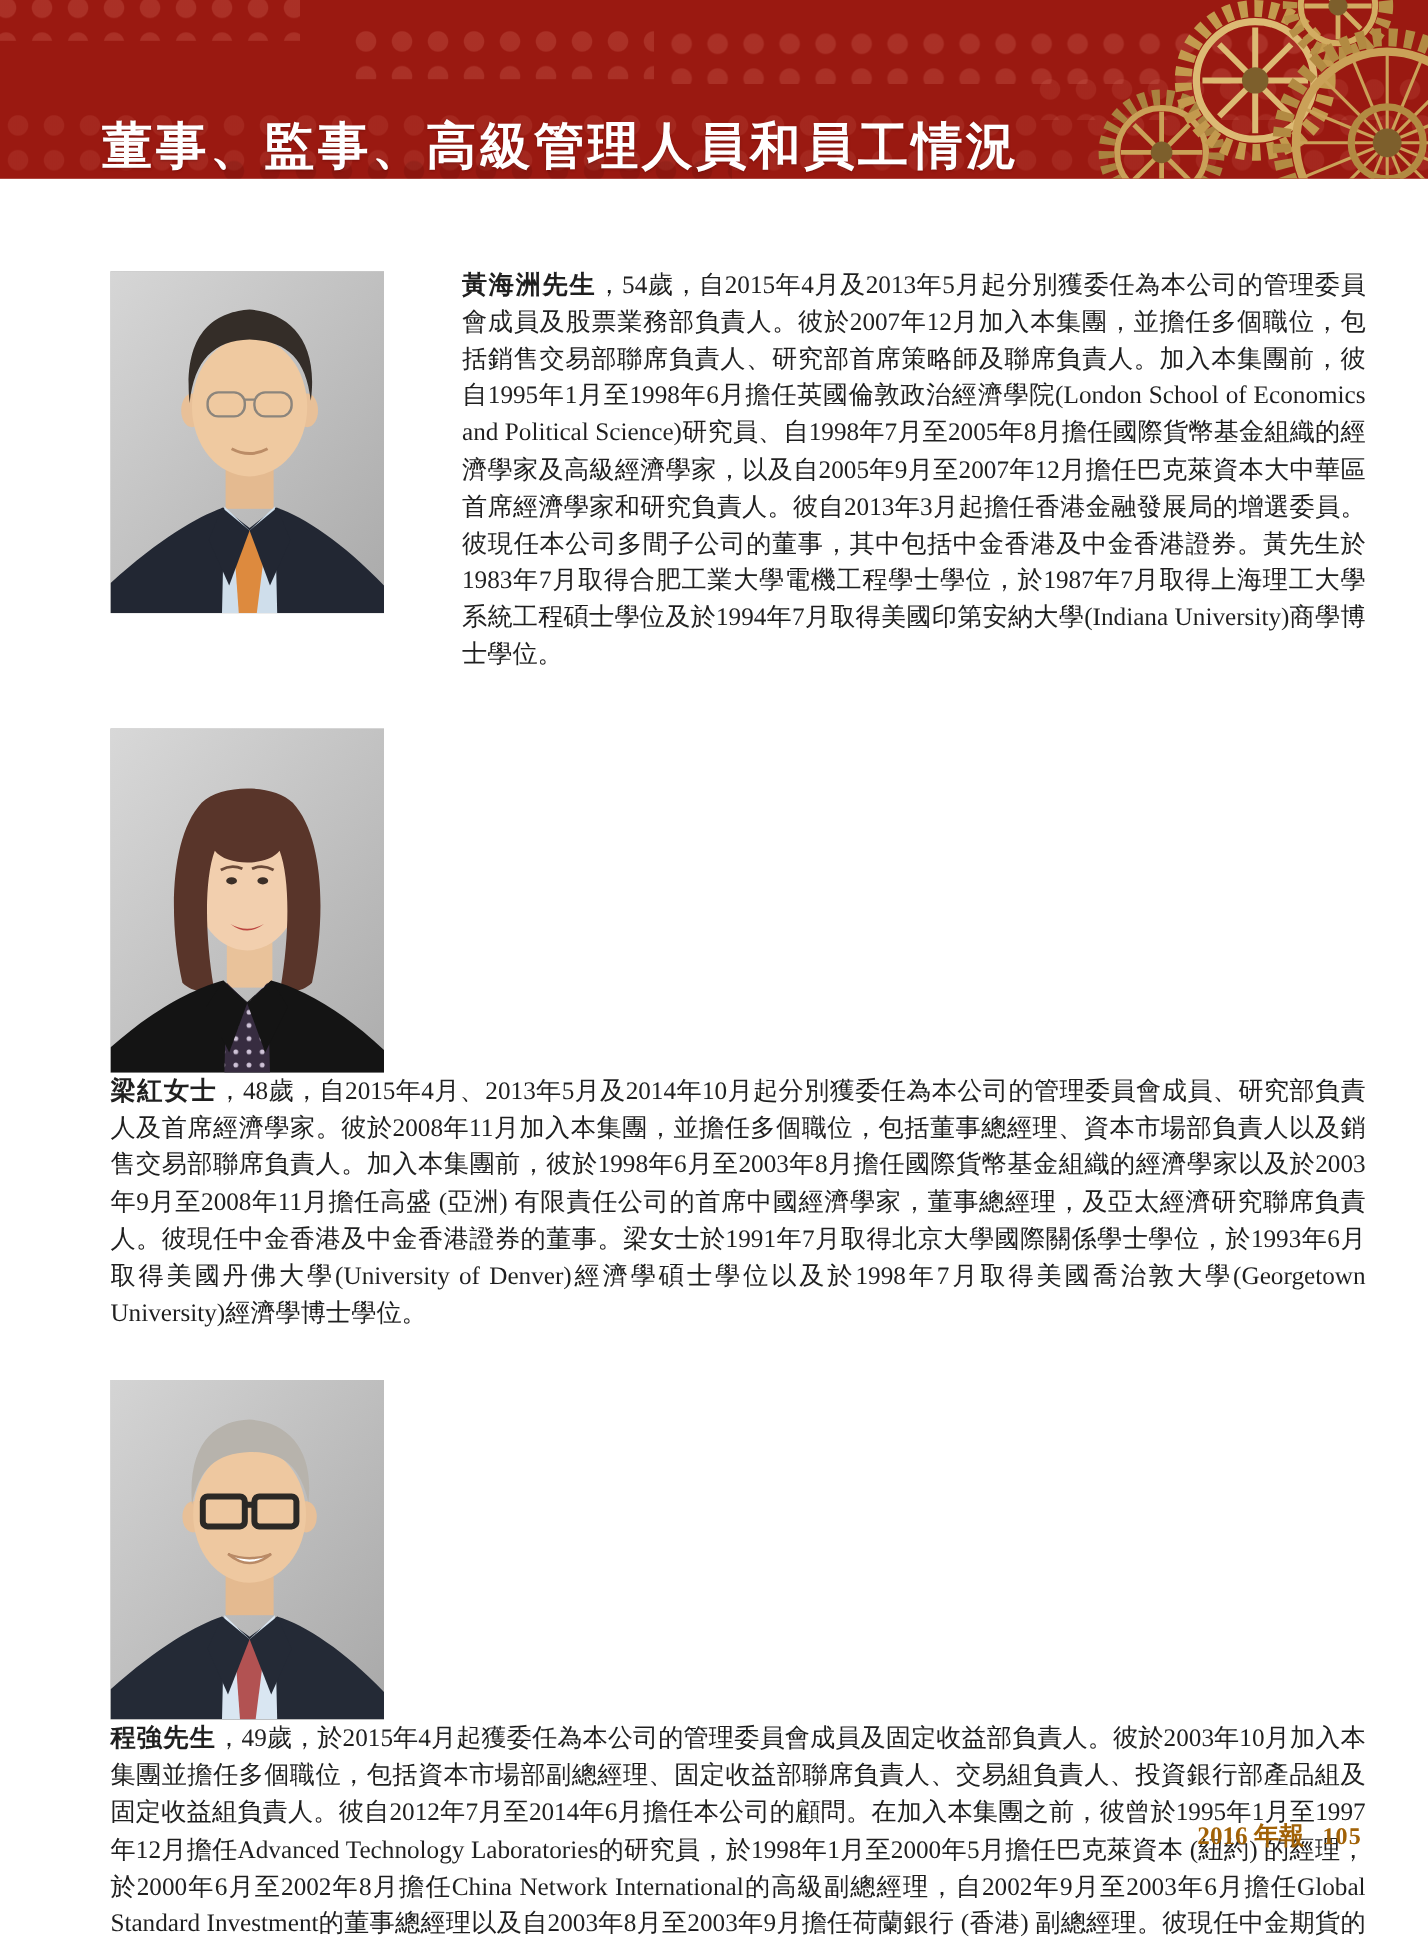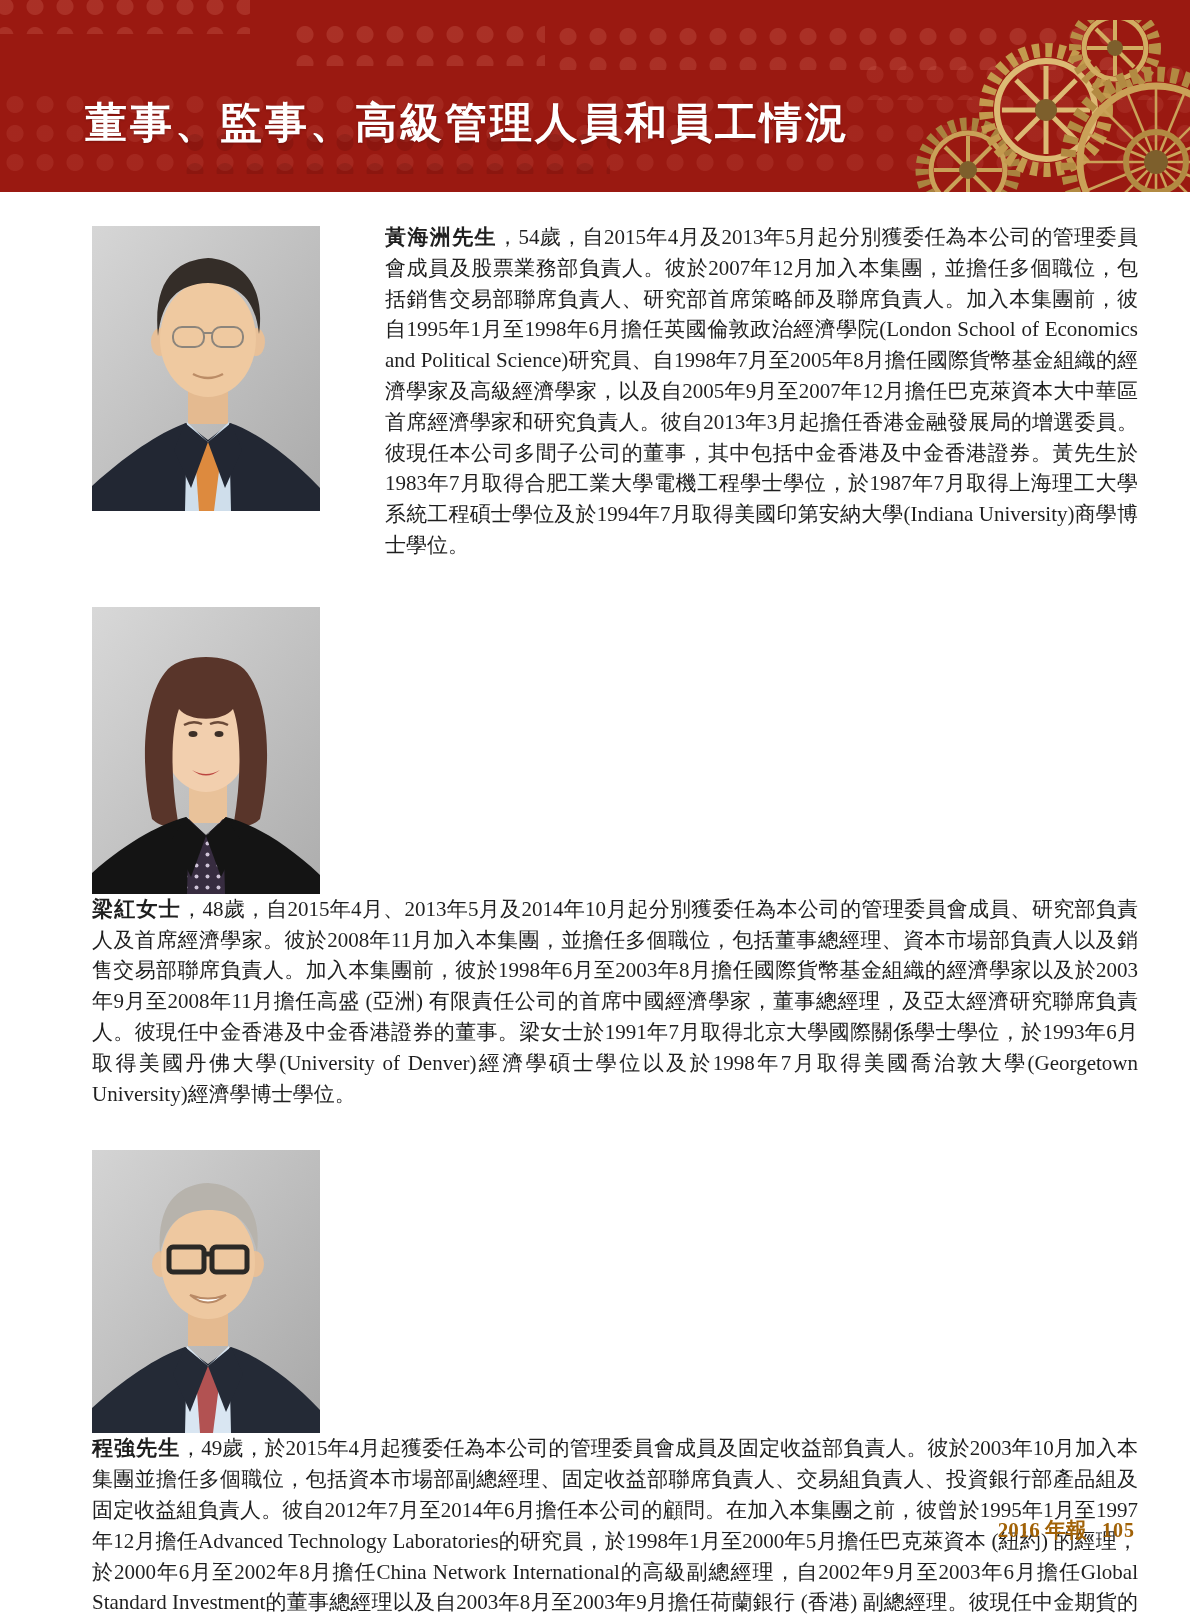--- a/index.html
+++ b/index.html
@@ -10,21 +10,21 @@
     margin:0 auto;
     background:#ffffff;
     overflow:hidden;
     font-family:"Liberation Serif","DejaVu Serif",serif;
   }
 
   
   .banner{
     position:absolute;
     left:0; top:0;
-    width:1190px; height:192px;
+    width:1190px; height:149px;
     background:#9a1911;
     overflow:hidden;
   }
   .dots{
     position:absolute;
     background-image:radial-gradient(circle, rgba(255,170,150,0.16) 8px, transparent 9px);
     background-size:30px 29px;
     pointer-events:none;
   }
   .dots.faint{

